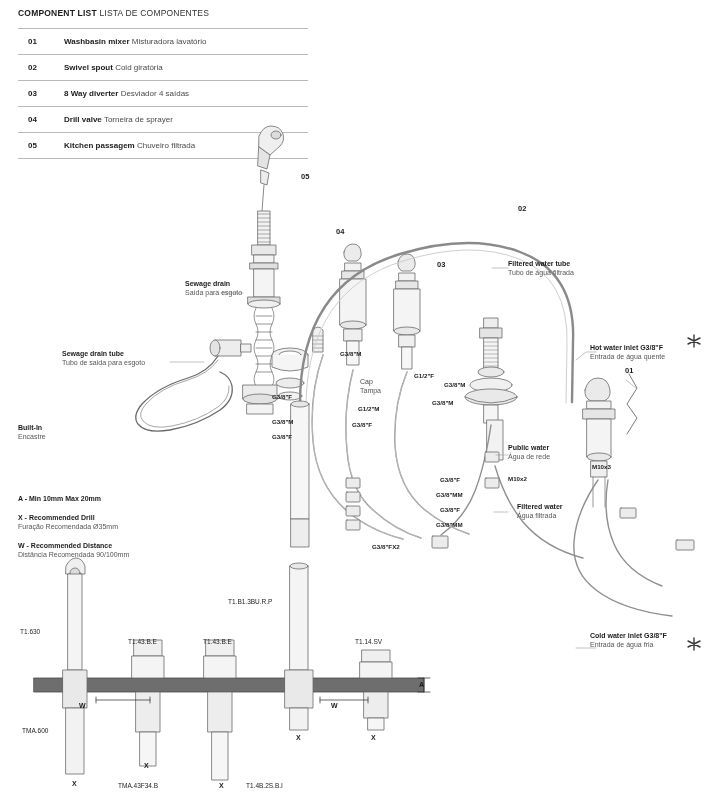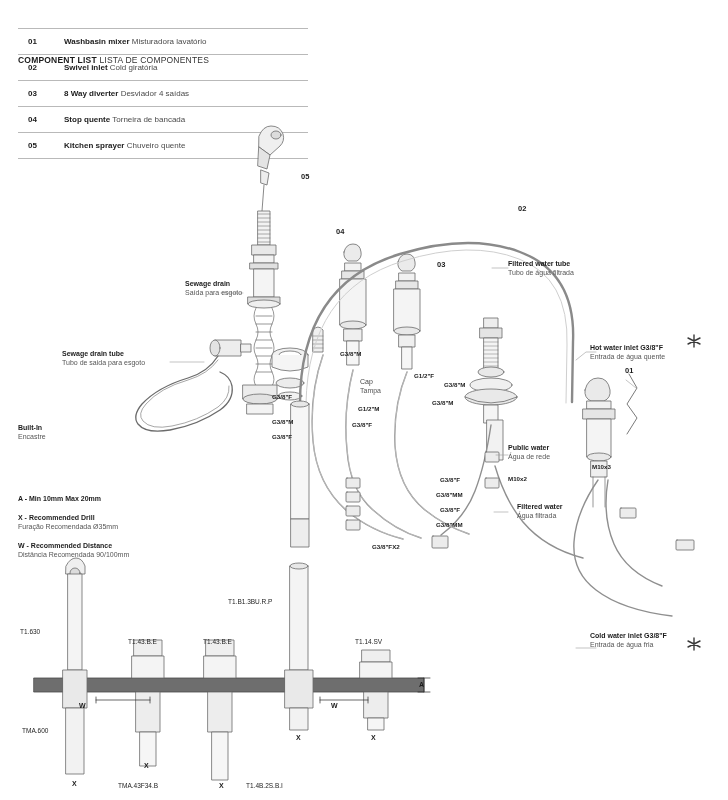--- a/index.html
+++ b/index.html
@@ -19,21 +19,20 @@
     position: absolute;
     inset: 0;
   }
   
   .list-title {
     position: absolute;
     left: 18px;
     top: 8px;
     font-size: 8.5px;
     letter-spacing: .2px;
-    margin-top: 47px;
   }
   .list-title b { font-weight: 700; }
   .list-title span { font-weight: 400; color: #333; }
   .list-table {
     position: absolute;
     left: 18px;
     top: 28px;
     width: 290px;
     border-collapse: collapse;
   }
@@ -112,43 +111,43 @@
         <tr>
       <td class="num">01</td>
       <td class="lbl">
         <span class="en">Washbasin mixer</span>
         <span class="pt">Misturadora lavatório</span>
       </td>
     </tr>
     <tr>
       <td class="num">02</td>
       <td class="lbl">
-        <span class="en">Swivel inlet</span>
+        <span class="en">Swivel spout</span>
         <span class="pt">Cold giratória</span>
       </td>
     </tr>
     <tr>
       <td class="num">03</td>
       <td class="lbl">
         <span class="en">8 Way diverter</span>
         <span class="pt">Desviador 4 saídas</span>
       </td>
     </tr>
     <tr>
       <td class="num">04</td>
       <td class="lbl">
-        <span class="en">Stop quente</span>
-        <span class="pt">Torneira de bancada</span>
+        <span class="en">Drill valve</span>
+        <span class="pt">Torneira de sprayer</span>
       </td>
     </tr>
     <tr>
       <td class="num">05</td>
       <td class="lbl">
-        <span class="en">Kitchen sprayer</span>
-        <span class="pt">Chuveiro quente</span>
+        <span class="en">Kitchen passagem</span>
+        <span class="pt">Chuveiro filtrada</span>
       </td>
     </tr>
   </tbody>
     </table>
 
   <svg width="728" height="800" viewBox="0 0 728 800">
     <g fill="none" stroke="#6b6b6b" stroke-width="0.8" stroke-linecap="round" stroke-linejoin="round">
 
       <path d="M259 136 q4 -10 12 -10 q9 0 12 8 q2 7 -3 12 l-10 9 -11 -8 z" fill="#efefef"></path>
       <path d="M259 147 l11 8 l-3 14 l-9 -3 z" fill="#e4e4e4"></path>

